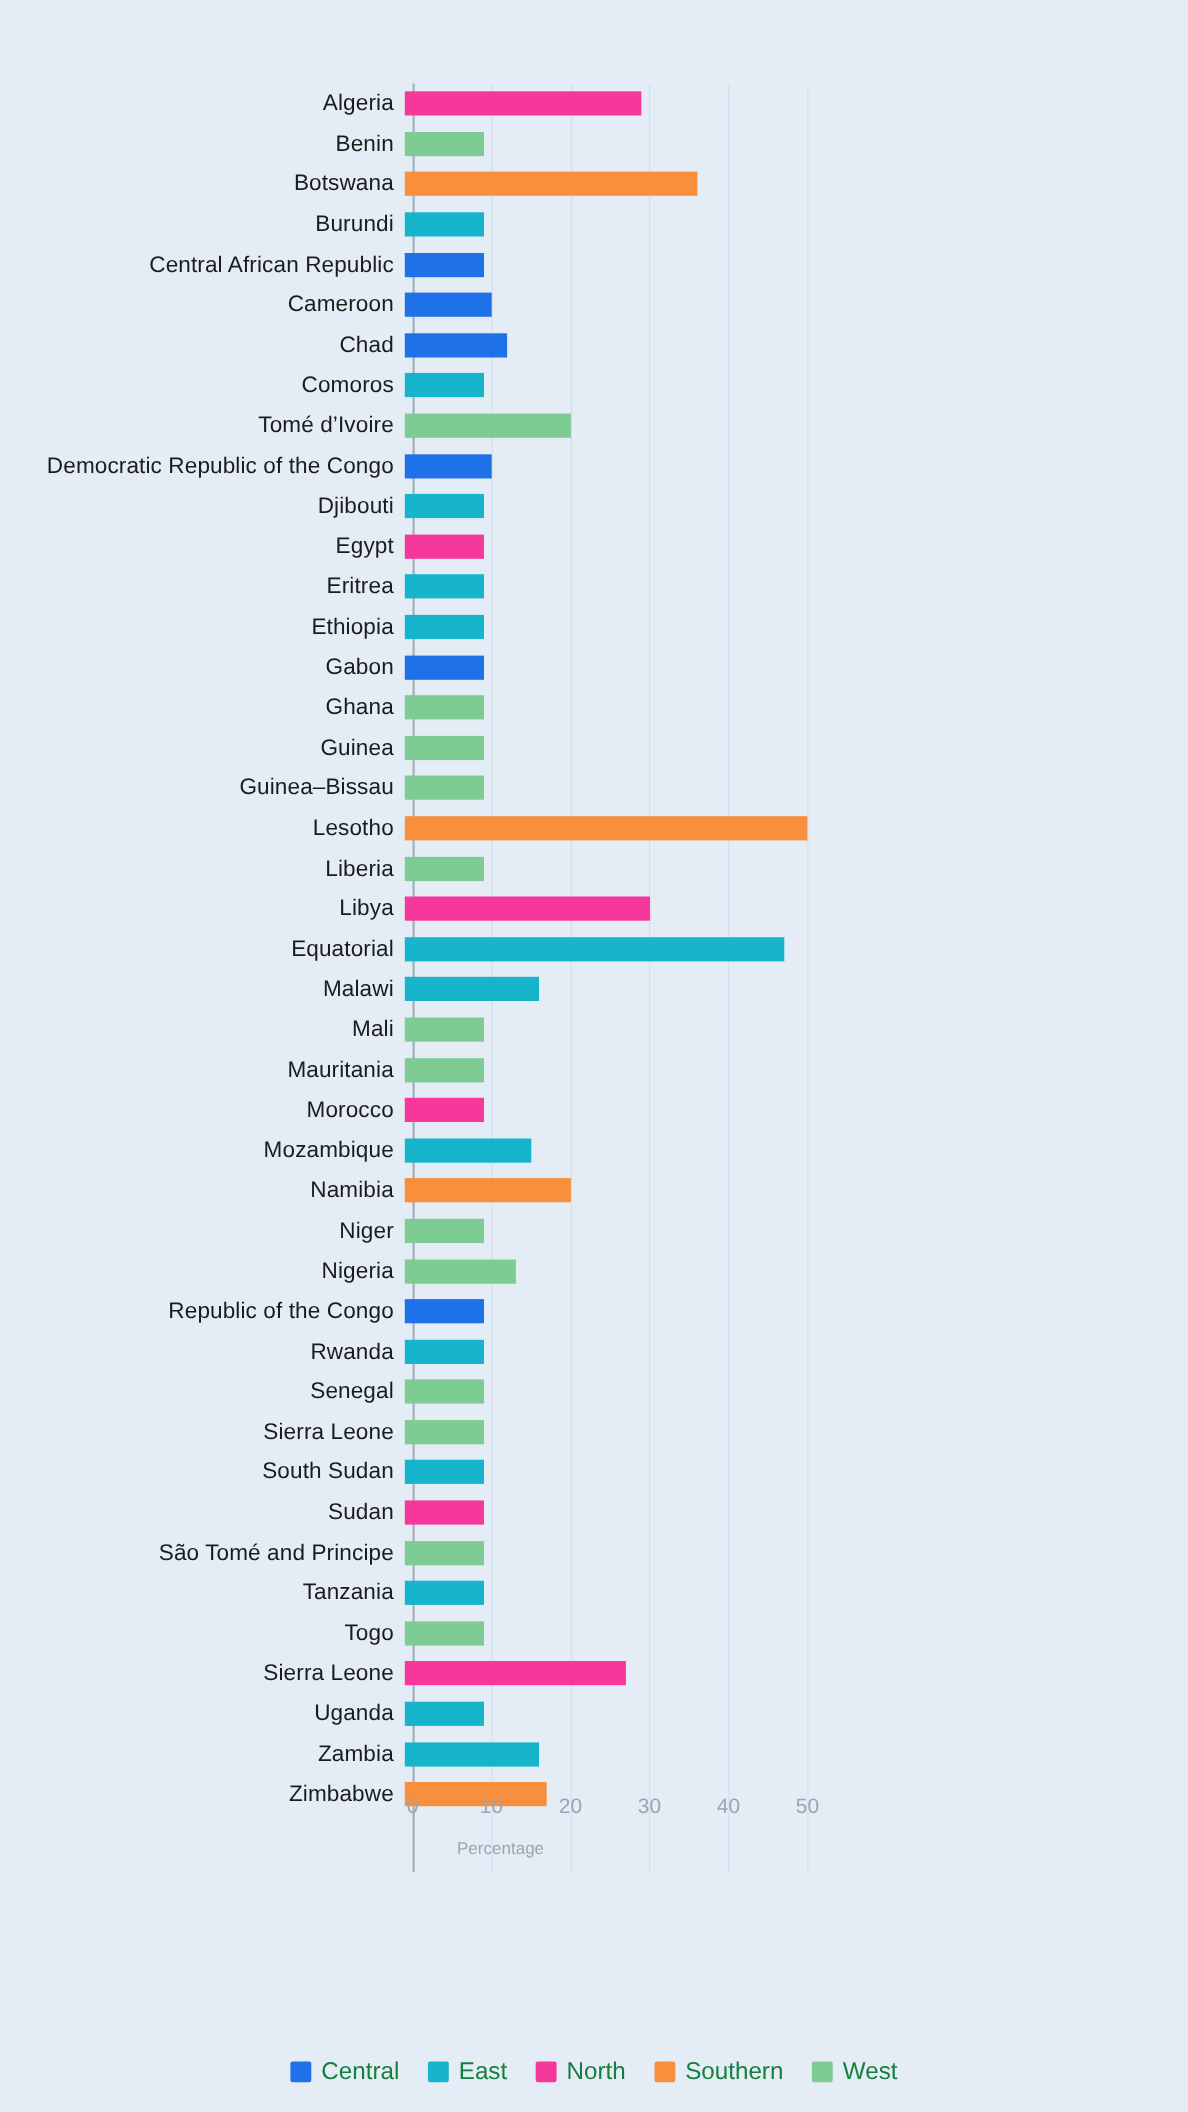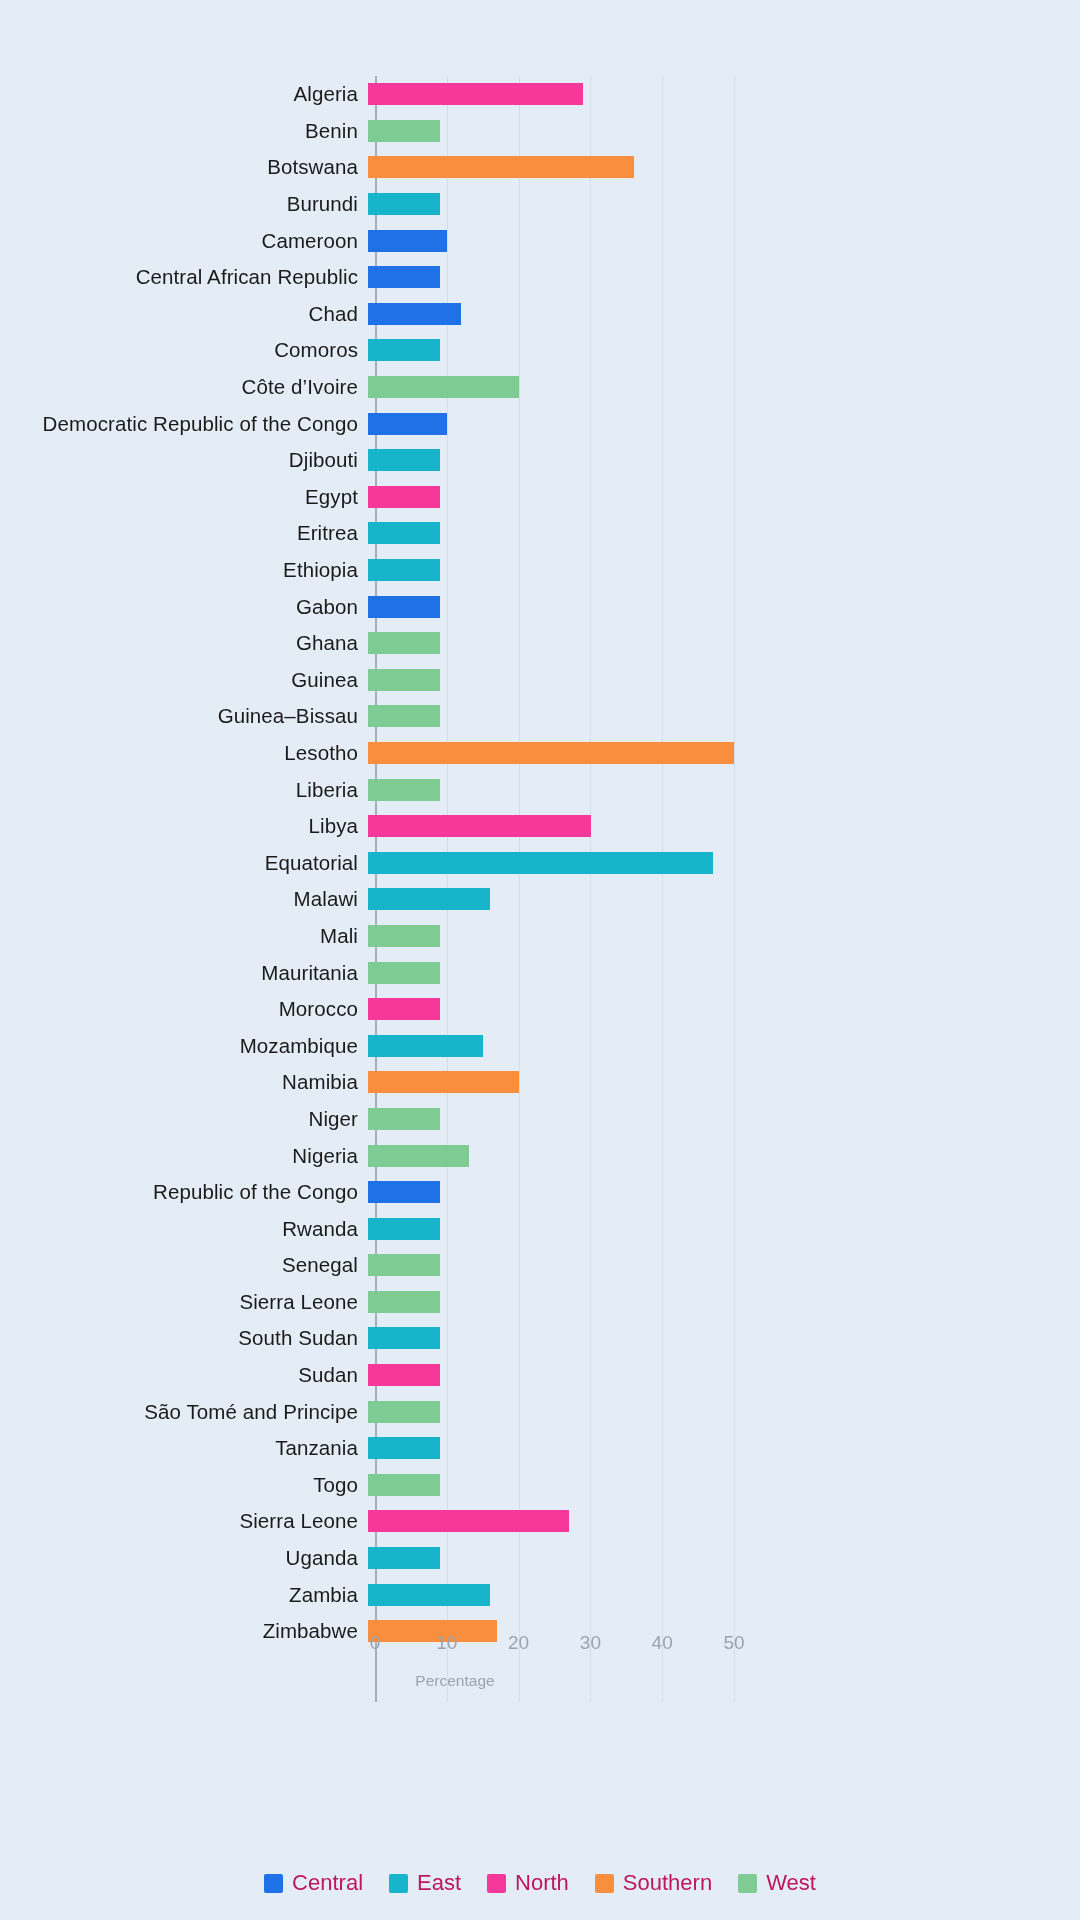--- a/index.html
+++ b/index.html
@@ -123,21 +123,21 @@
     align-items: center;
     gap: 9px;
   }
   .legend-swatch {
     width: 19px; height: 19px;
     border-radius: 2px;
     display: inline-block;
   }
   .legend-text {
     font-size: 22px;
-    color: #be185d;
+    color: #15803d;
   }
 </style>
 </head>
 <body>
 
 <div id="chart-root">
 
   <div class="plot-area">
     <div class="grid" id="grid">
         <div class="gridline" style="left: 446.8px;"></div>
@@ -166,45 +166,45 @@
             <div class="bar" title="Botswana: 37%" style="width: 265.66px; background: rgb(249, 142, 60);"></div>
           </div>
         </div>
         <div class="row">
           <div class="row-label">Burundi</div>
           <div class="bar-cell">
             <div class="bar" title="Burundi: 10%" style="width: 71.8px; background: rgb(23, 181, 203);"></div>
           </div>
         </div>
         <div class="row">
+          <div class="row-label">Central African Republic</div>
+          <div class="bar-cell">
+            <div class="bar" title="Central African Republic: 10%" style="width: 71.8px; background: rgb(31, 113, 232);"></div>
+          </div>
+        </div>
+        <div class="row">
           <div class="row-label">Cameroon</div>
           <div class="bar-cell">
             <div class="bar" title="Cameroon: 11%" style="width: 78.98px; background: rgb(31, 113, 232);"></div>
           </div>
         </div>
         <div class="row">
-          <div class="row-label">Central African Republic</div>
-          <div class="bar-cell">
-            <div class="bar" title="Central African Republic: 10%" style="width: 71.8px; background: rgb(31, 113, 232);"></div>
-          </div>
-        </div>
-        <div class="row">
           <div class="row-label">Chad</div>
           <div class="bar-cell">
             <div class="bar" title="Chad: 13%" style="width: 93.34px; background: rgb(31, 113, 232);"></div>
           </div>
         </div>
         <div class="row">
           <div class="row-label">Comoros</div>
           <div class="bar-cell">
             <div class="bar" title="Comoros: 10%" style="width: 71.8px; background: rgb(23, 181, 203);"></div>
           </div>
         </div>
         <div class="row">
-          <div class="row-label">Côte d’Ivoire</div>
+          <div class="row-label">Tomé d’Ivoire</div>
           <div class="bar-cell">
             <div class="bar" title="Côte d’Ivoire: 21%" style="width: 150.78px; background: rgb(126, 203, 147);"></div>
           </div>
         </div>
         <div class="row">
           <div class="row-label">Democratic Republic of the Congo</div>
           <div class="bar-cell">
             <div class="bar" title="Democratic Republic of the Congo: 11%" style="width: 78.98px; background: rgb(31, 113, 232);"></div>
           </div>
         </div>

